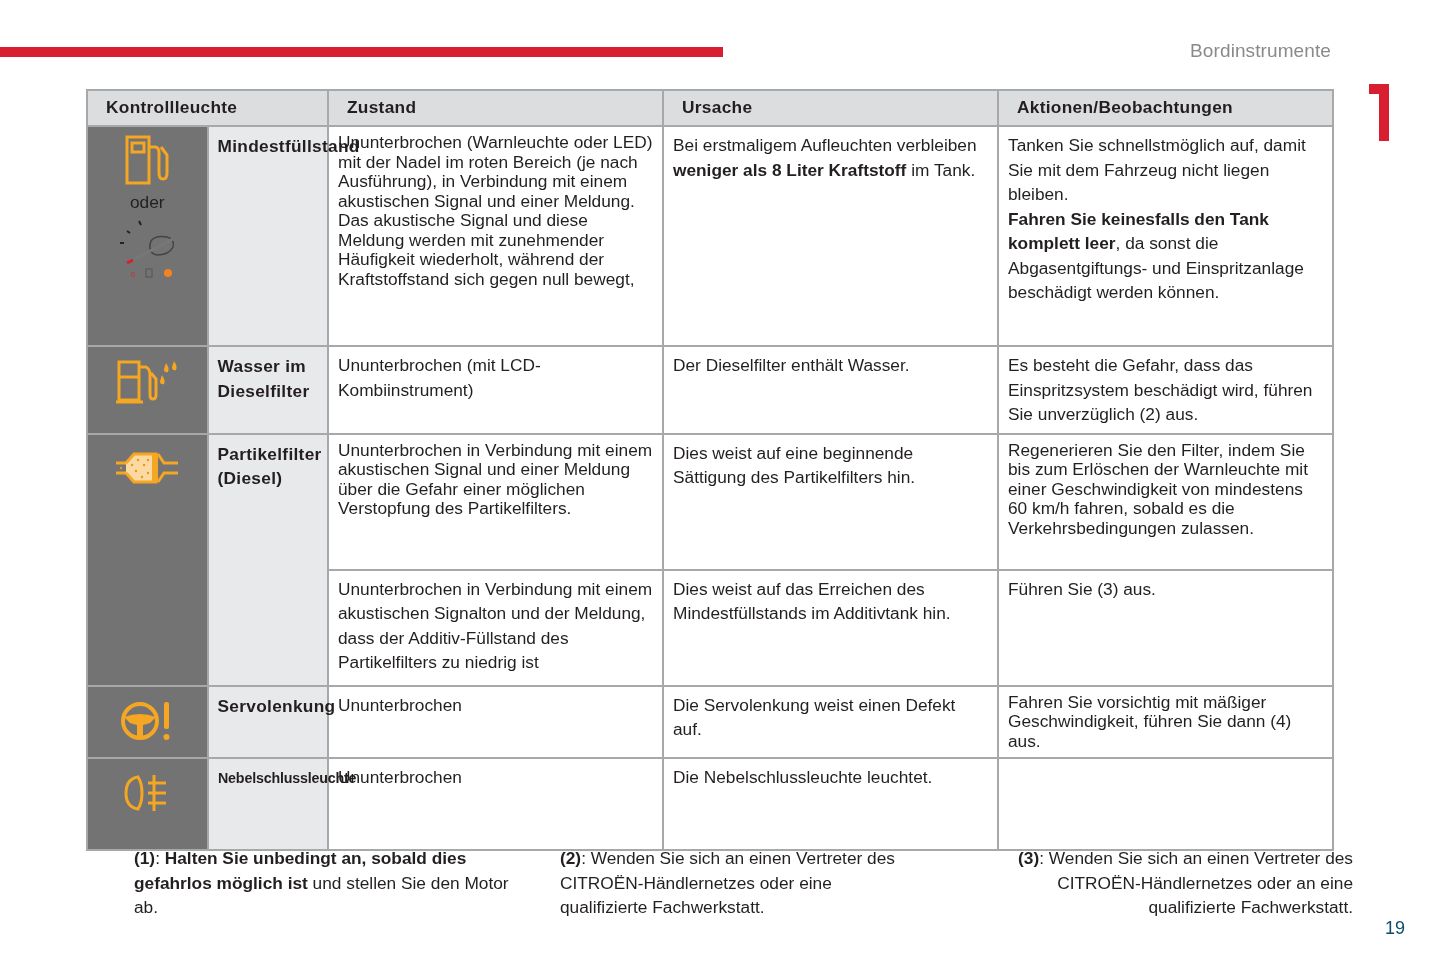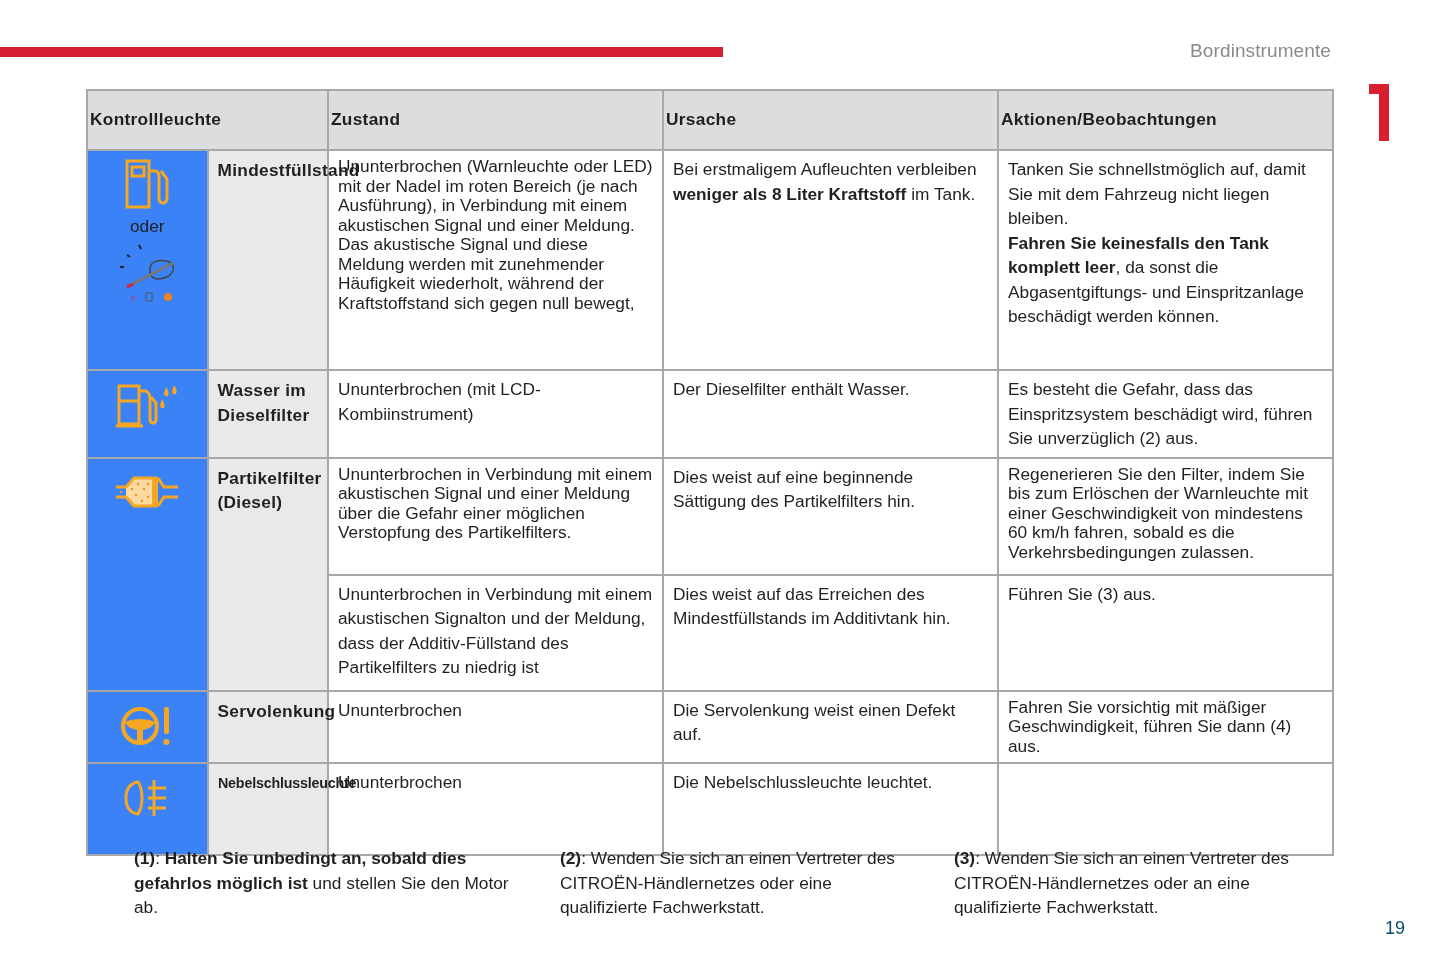--- a/index.html
+++ b/index.html
@@ -6,35 +6,35 @@
   html, body { width: 1445px; height: 964px; background: #ffffff; overflow: hidden; }
   body { position: relative; font-family: "Liberation Sans", sans-serif; color: #231f20; }
 
   .red-bar { position: absolute; left: 0; top: 47px; width: 723px; height: 10px; background: #d81f32; }
   .section-title { position: absolute; right: 114px; top: 40px; font-size: 19px; color: #8a8a8a; font-family: "Liberation Sans", sans-serif; letter-spacing: 0.1px; }
   .chapter-num { position: absolute; left: 1367px; top: 84px; width: 30px; height: 57px; }
   .page-num { position: absolute; right: 40px; top: 918px; font-size: 18px; font-weight: normal; color: #0c4a6e; }
 
   table.tbl { position: absolute; left: 86px; top: 89px; width: 1246px; border-collapse: collapse; table-layout: fixed; }
   table.tbl td, table.tbl th { border: 2px solid #a7a8aa; vertical-align: top; font-size: 17.3px; line-height: 19.5px; text-align: left; }
-  table.tbl th { background: #dcdddf; font-weight: bold; height: 60px; vertical-align: middle; padding: 0 2px; letter-spacing: 0.3px; }
-  .c-icon { width: 69px; background: #3b82f6; text-align: center !important; padding: 8px 2px 0 2px; }
+  table.tbl th { background: #dcdddf; font-weight: bold; height: 36px; vertical-align: middle; padding: 0 18px; letter-spacing: 0.3px; }
+  .c-icon { width: 69px; background: #737373; text-align: center !important; padding: 8px 2px 0 2px; }
   .c-name { width: 172px; background: #e8e9ea; font-weight: bold; padding: 7px 9px; letter-spacing: 0.3px; line-height: 24.5px !important; }
   .c-txt { padding: 6px 9px; background: #ffffff; }
   .lh24 { line-height: 24.5px !important; }
   .small-name { font-size: 15.5px !important; letter-spacing: -0.2px !important; transform: scaleX(0.92); transform-origin: left; white-space: nowrap; }
   .oder { font-size: 17.3px; margin: 6px 0 2px 0; }
   .icon svg { display: block; margin: 0 auto; }
   b { font-weight: bold; }
 
   .footnotes { position: absolute; top: 846px; left: 86px; width: 1246px; }
   .fn { position: absolute; top: 0; font-size: 17.3px; line-height: 24.5px; margin-left: 48px; }
   .fn1 { left: 0; width: 380px; }
   .fn2 { left: 426px; width: 360px; }
-  .fn3 { left: 820px; width: 380px; }
+  .fn3 { left: 839px; width: 380px; text-align: right; }
 </style>
 </head>
 <body>
 
 <div class="red-bar"></div>
 <div class="section-title">Bordinstrumente</div>
 <svg class="chapter-num" viewBox="0 0 30 57">
   <polygon points="2,0 22,0 22,57 12,57 12,10 2,10" fill="#d81f32"></polygon>
 </svg>
 
@@ -93,21 +93,21 @@
             <path d="M46 16 Q50 22 48 25 Q44 26 44 22 Z" fill="#f5a623"></path>
           </svg>
         </span>
       </td>
       <td class="c-name">Wasser im Dieselfilter</td>
       <td class="c-txt lh24">Ununterbrochen (mit LCD-Kombiinstrument)</td>
       <td class="c-txt lh24">Der Dieselfilter enthält Wasser.</td>
       <td class="c-txt lh24">Es besteht die Gefahr, dass das Einspritzsystem beschädigt wird, führen Sie unverzüglich (2) aus.</td>
     </tr>
 
-    <tr style="height:117px">
+    <tr style="height:136px">
       <td class="c-icon" rowspan="2" style="padding-top:16px">
         <span class="icon">
           <svg width="66" height="34" viewBox="0 0 66 34">
             <line x1="2" y1="12" x2="12" y2="12" stroke="#f5a623" stroke-width="3"></line>
             <line x1="2" y1="22" x2="12" y2="22" stroke="#f5a623" stroke-width="3"></line>
             <path d="M12 12 L20 3 L42 3 L42 31 L20 31 L12 22" fill="#fbd9a0" stroke="#f5a623" stroke-width="3"></path>
             <rect x="38" y="3" width="6" height="28" fill="#f5a623"></rect>
             <path d="M44 3 L50 12 L64 12" fill="none" stroke="#f5a623" stroke-width="3"></path>
             <path d="M44 31 L50 22 L64 22" fill="none" stroke="#f5a623" stroke-width="3"></path>
             <circle cx="18" cy="14" r="1.2" fill="#e8962a"></circle>

